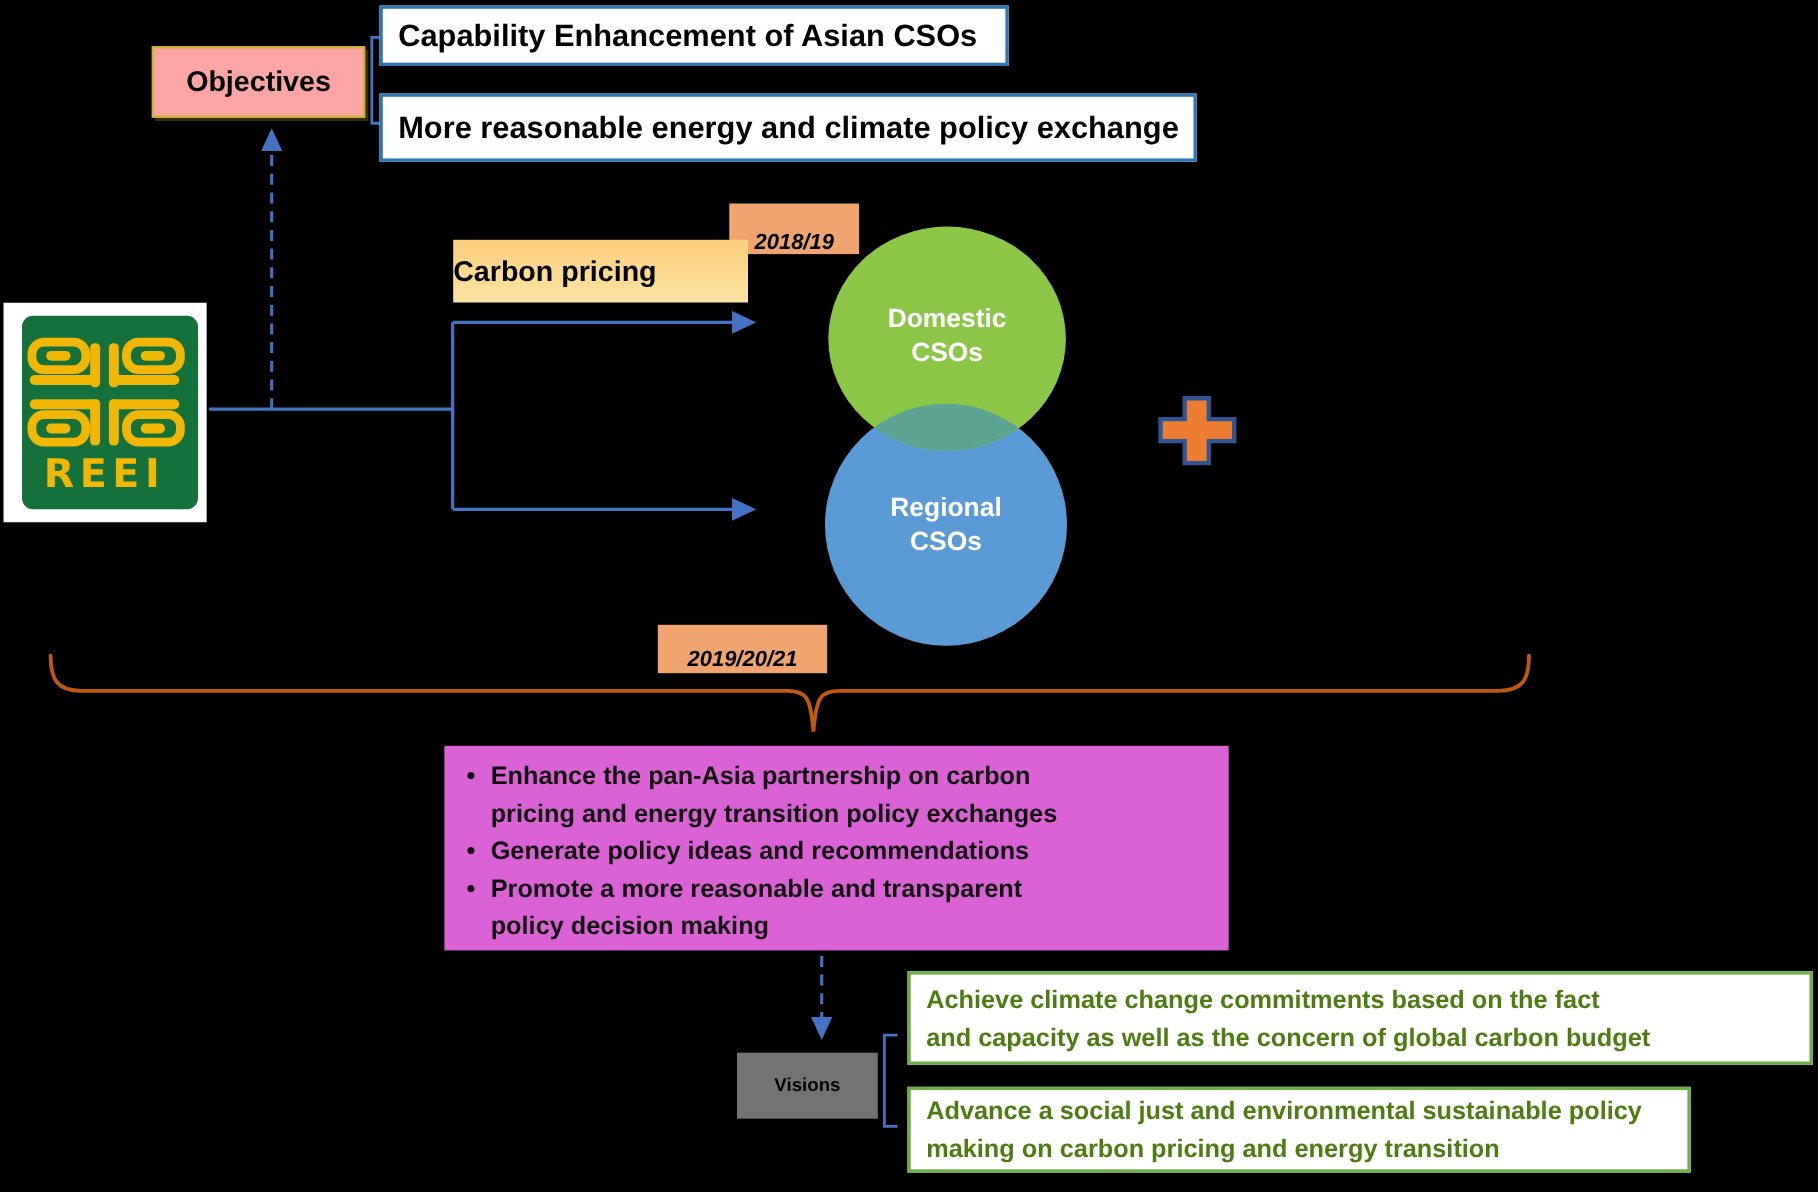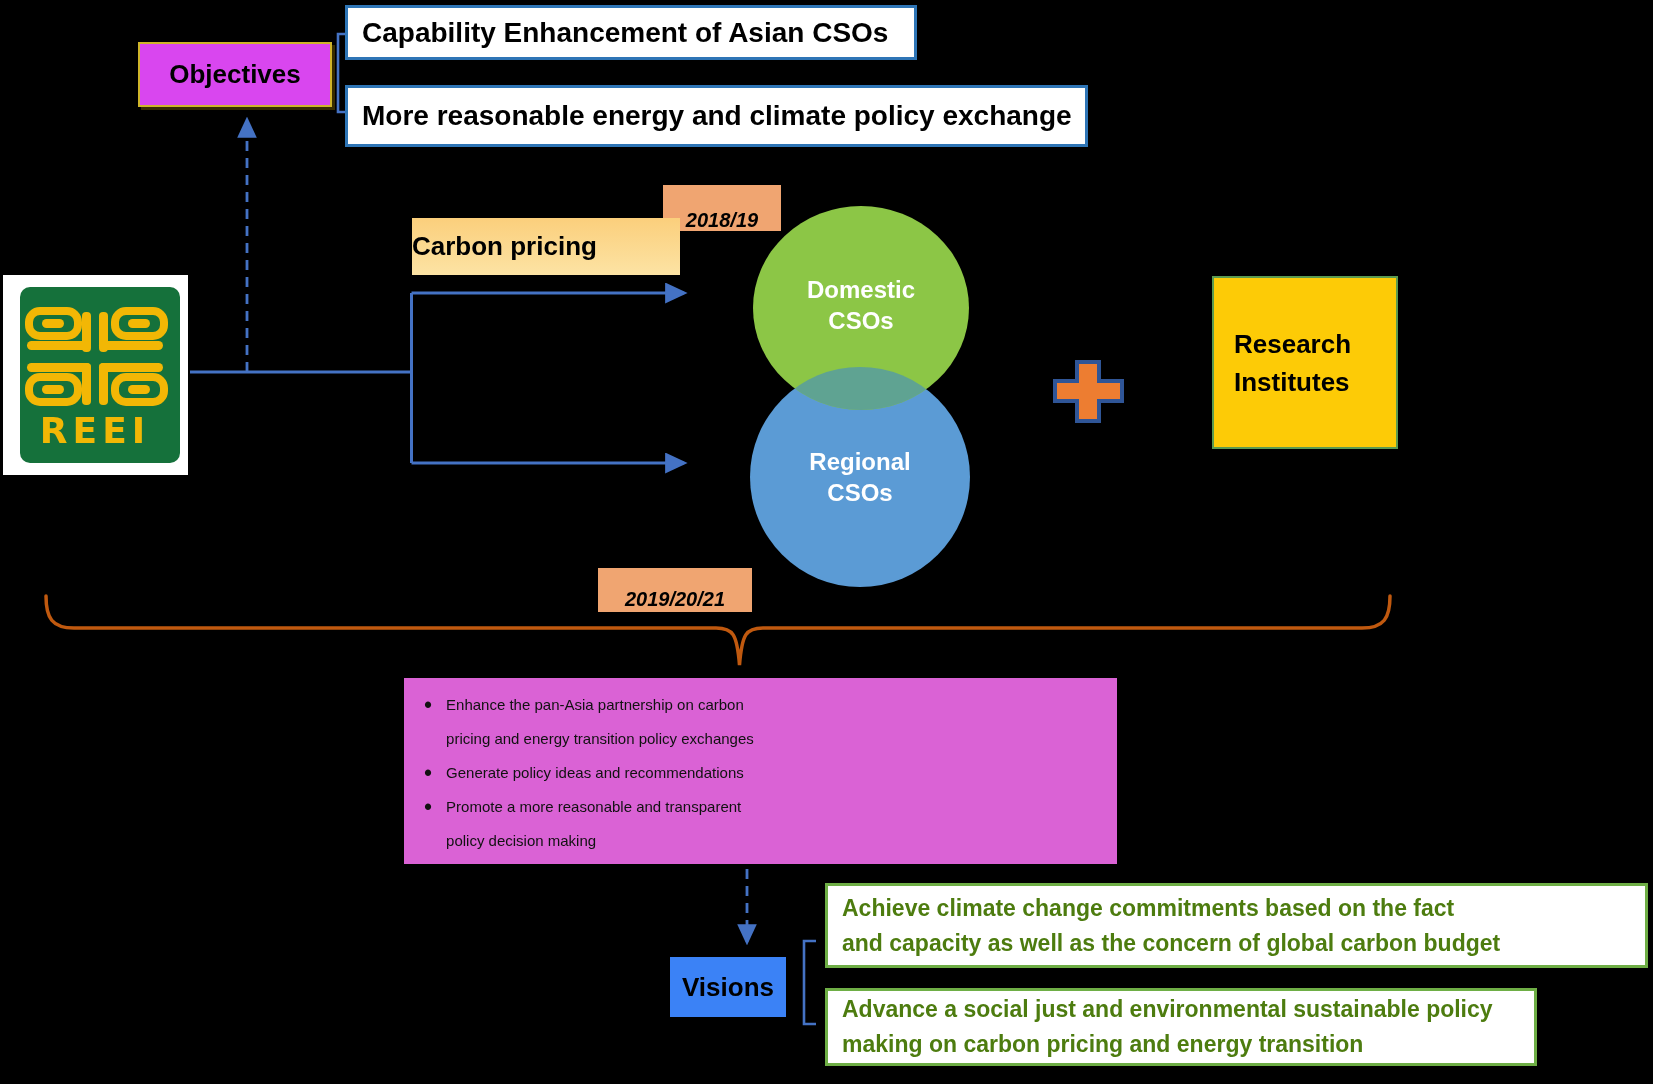--- a/index.html
+++ b/index.html
@@ -5,21 +5,21 @@
   html,body{margin:0;padding:0;background:#000;}
   #canvas{
     position:relative;width:1653px;height:1084px;background:#000;overflow:hidden;
     font-family:"Liberation Sans", sans-serif;color:#000;
   }
   .abs{position:absolute;box-sizing:border-box;}
   .pre{white-space:pre-line;}
   
   .objectives-box{
     left:138px;top:42px;width:194px;height:65px;
-    background:#d946ef;border:2px solid #cfb52a;
+    background:#fca5a5;border:2px solid #cfb52a;
     display:flex;align-items:center;justify-content:center;
     font-size:26px;font-weight:bold;z-index:2;
     box-shadow:3px 3px 0 rgba(120,100,0,.45);
   }
   .obj-item{
     background:#fff;border:3px solid #2E75B6;
     display:flex;align-items:center;
     font-size:28px;font-weight:bold;padding-left:14px;z-index:2;
   }
   .obj-item.one{left:345px;top:5px;width:572px;height:55px;}
@@ -51,27 +51,27 @@
     display:flex;align-items:center;z-index:2;
     font-size:26px;font-weight:bold;line-height:38px;padding-left:20px;
   }
   
   .outcomes-box{
     left:404px;top:678px;width:713px;height:186px;background:#DA62D5;z-index:2;
     padding:10px 16px 0 20px;
   }
   .outcomes-box ul{margin:0;padding:0;list-style:none;}
   .outcomes-box li{
-    display:flex;gap:14px;font-size:15px;font-weight:normal;line-height:34px;color:#111;
+    display:flex;gap:14px;font-size:23px;font-weight:bold;line-height:34px;color:#111;
   }
   .outcomes-box li::before{content:"\2022";font-size:23px;line-height:34px;}
   
   .visions-box{
-    left:670px;top:957px;width:116px;height:60px;background:#3b82f6;z-index:2;
-    display:flex;align-items:center;justify-content:center;font-size:26px;font-weight:bold;
+    left:670px;top:957px;width:128px;height:60px;background:#737373;z-index:2;
+    display:flex;align-items:center;justify-content:center;font-size:17px;font-weight:bold;
   }
   .vision-item{
     background:#fff;border:3px solid #6EAE45;z-index:2;
     display:flex;align-items:center;padding-left:14px;
     font-size:23px;font-weight:bold;line-height:35px;color:#4d7c0f;
   }
   .vision-item.one{left:825px;top:883px;width:823px;height:85px;}
   .vision-item.two{left:825px;top:988px;width:712px;height:78px;}
   
   .logo-wrap{left:3px;top:275px;width:185px;height:200px;z-index:2;}
@@ -167,24 +167,20 @@
 
   <div class="abs tag tag2">
     <span>2019/20/21</span>
   </div>
 
   <div class="abs venn-label domestic pre">Domestic
 CSOs</div>
   <div class="abs venn-label regional pre">Regional
 CSOs</div>
 
-  <div class="abs research-box">
-    <span class="pre">Research
-Institutes</span>
-  </div>
 
   <div class="abs outcomes-box">
     <ul>
       <li>
         <span class="pre">Enhance the pan-Asia partnership on carbon
 pricing and energy transition policy exchanges</span>
       </li>
       <li>
         <span class="pre">Generate policy ideas and recommendations</span>
       </li>

